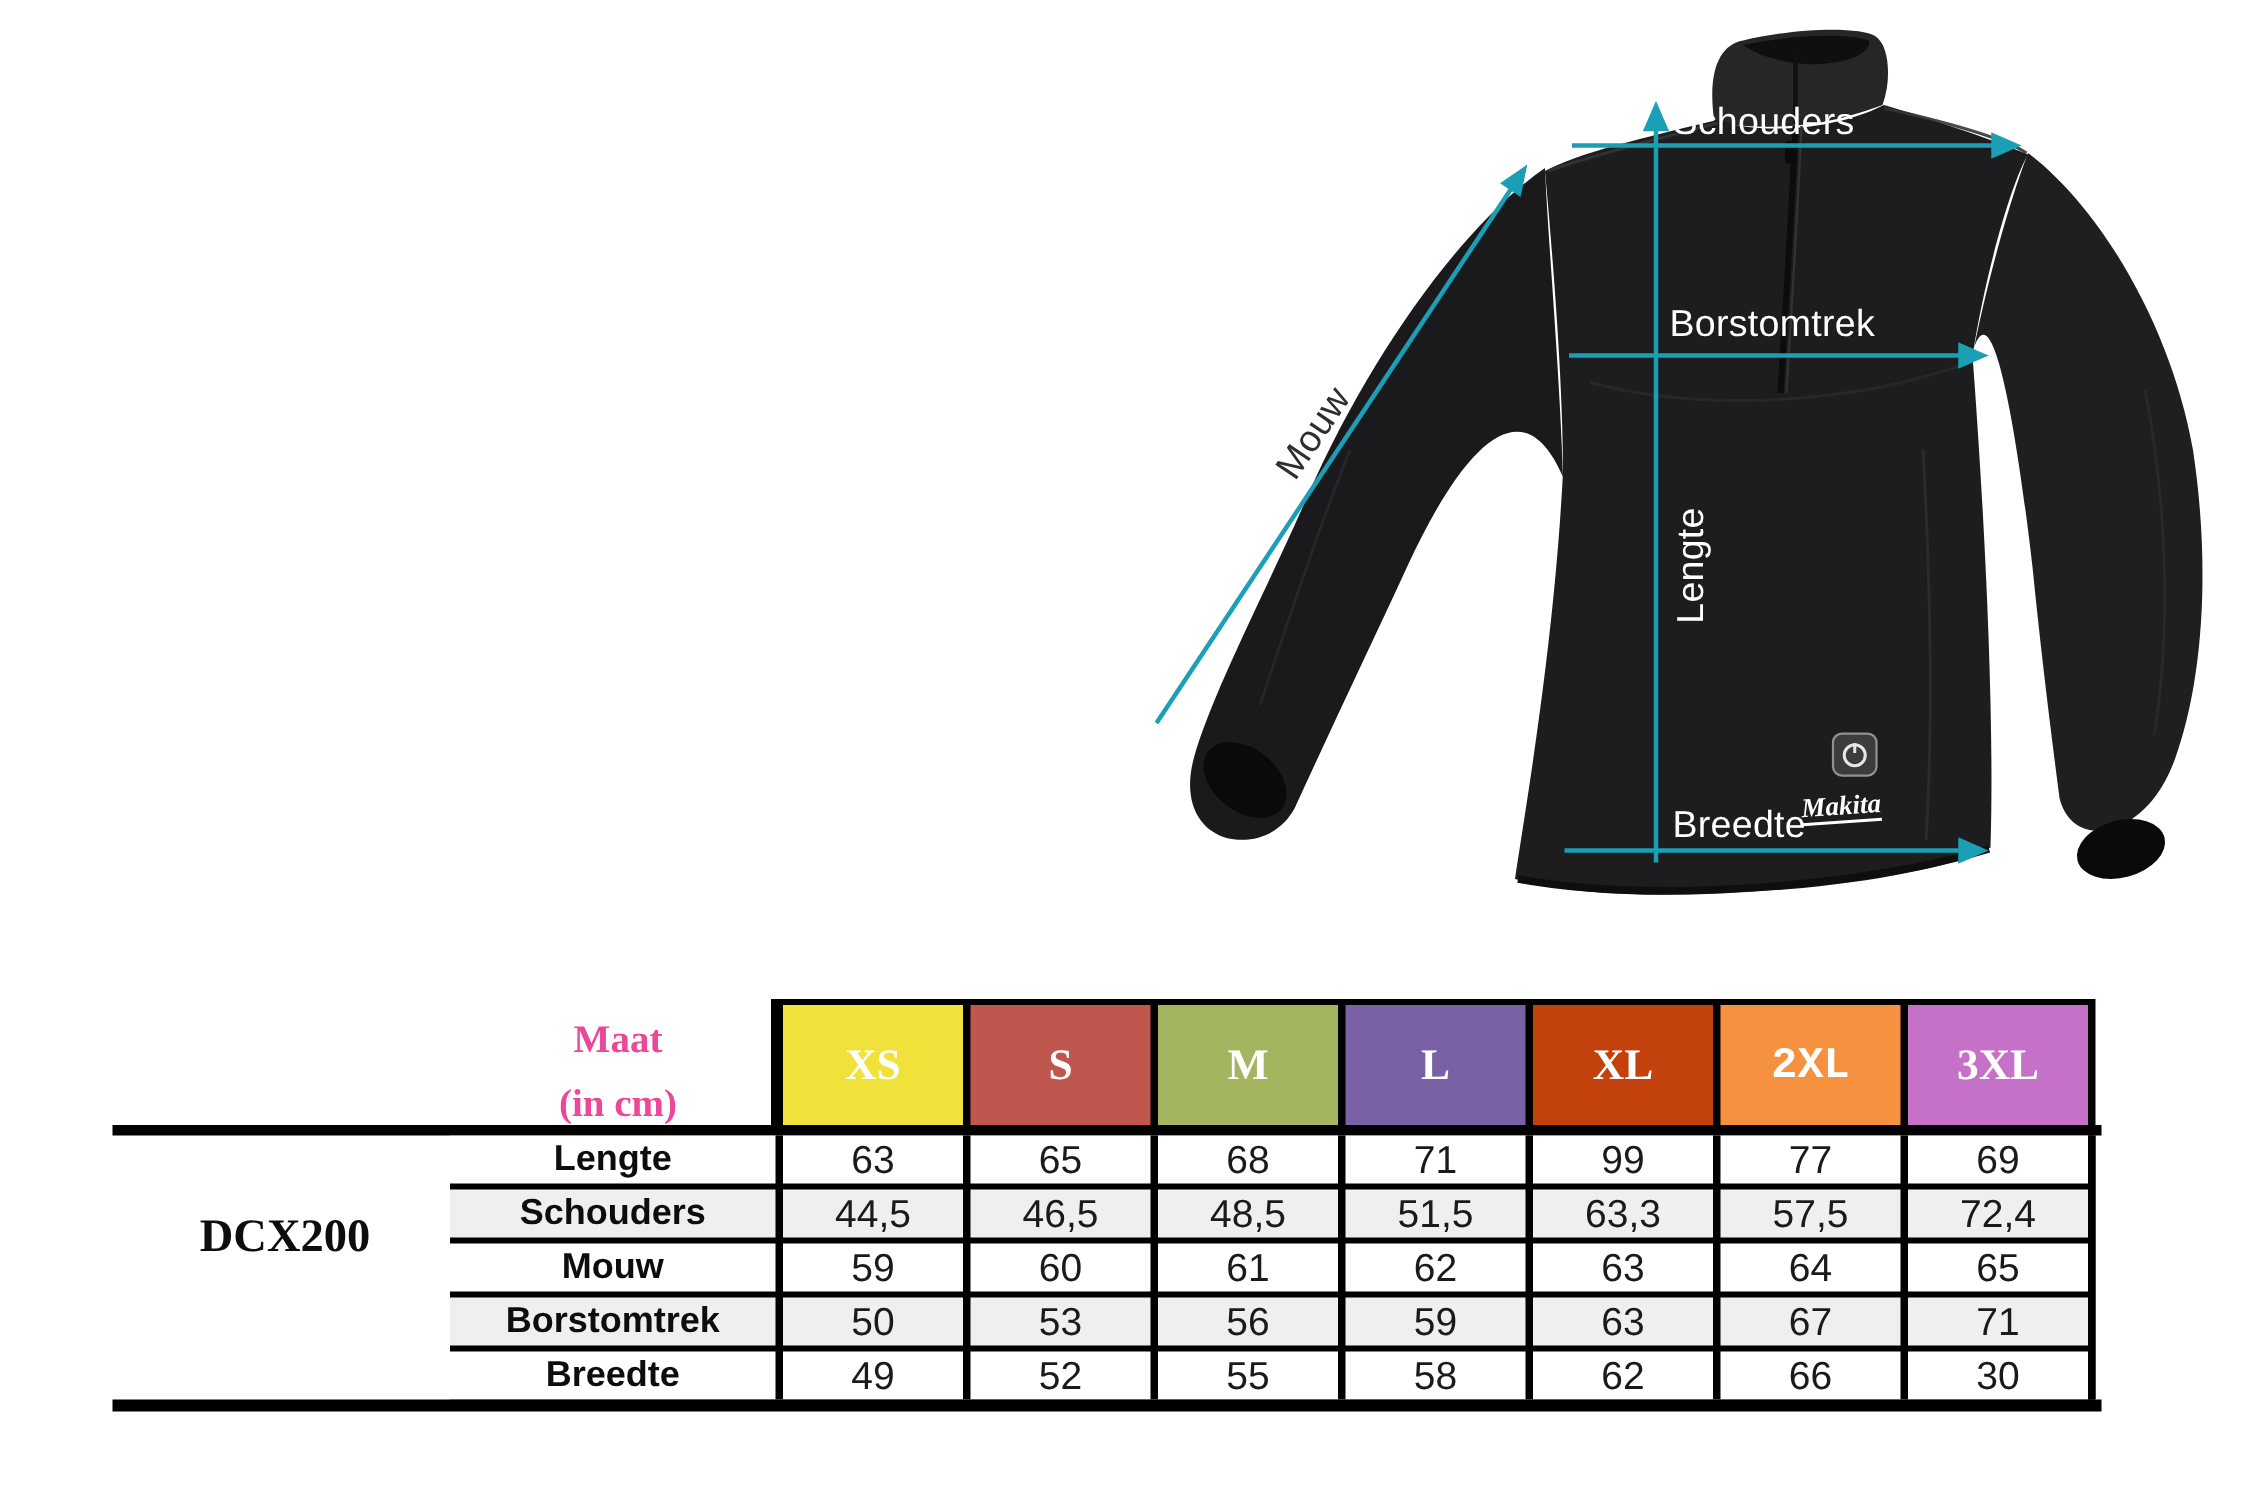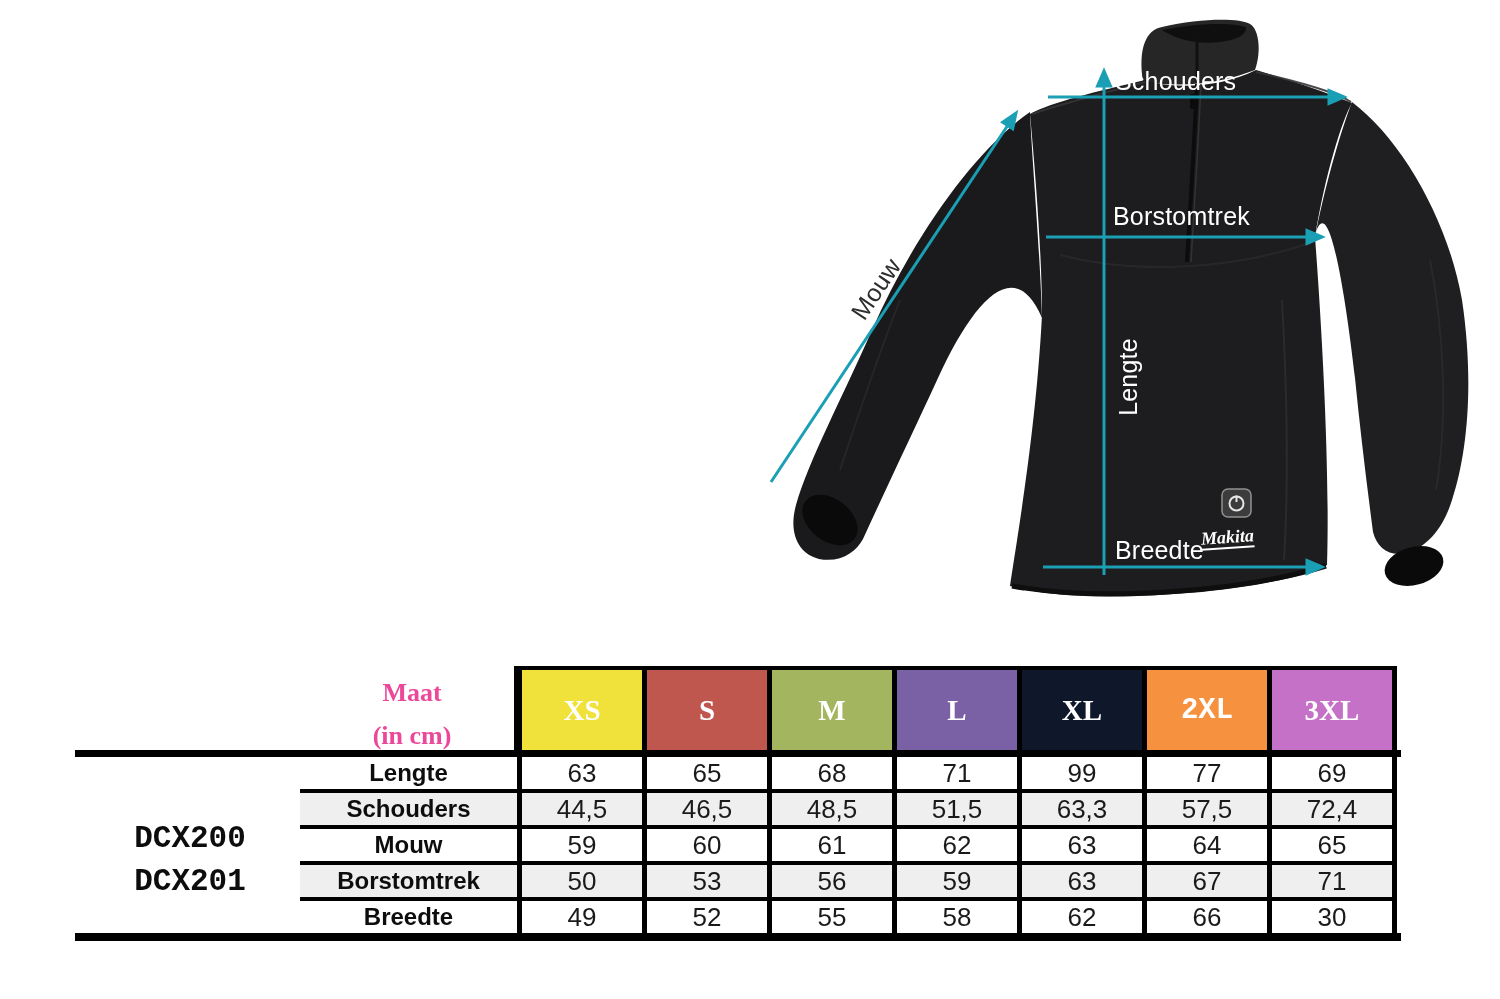--- a/index.html
+++ b/index.html
@@ -27,22 +27,22 @@
   }
 
   
   .size-table{position:absolute;left:75px;top:663px;width:1326px;height:286px;}
   .maat-header{
     position:absolute;left:237px;top:8px;width:200px;text-align:center;
     font-family:"Liberation Serif",serif;font-weight:bold;font-size:26px;
     line-height:43px;color:#ec4899;
   }
   .model-label{
-    position:absolute;left:0px;top:154px;width:230px;text-align:center;
-    font-family:Liberation Mono, monospace;font-weight:bold;font-size:31px;
+    position:absolute;left:0px;top:139px;width:230px;text-align:center;
+    font-family:Liberation Serif, serif;font-weight:bold;font-size:31px;
     line-height:43px;color:#0d0d0d;
   }
   .header-cells{
     position:absolute;left:439px;top:3px;width:883px;height:84px;
     background:#000;display:flex;column-gap:5px;
     padding:4px 5px 0 8px;box-sizing:border-box;
   }
   .header-cell{
     flex:1;display:flex;align-items:center;justify-content:center;
     color:#fff;font-family:"Liberation Serif",serif;font-weight:bold;font-size:29px;
@@ -134,28 +134,27 @@
   <div class="measure-label dark rot-mouw" style="left:876px;top:289px;">Mouw</div>
   <div class="makita-logo">Makita</div>
 
   <div class="size-table">
     <div class="maat-header">
       <div>Maat</div>
       <div>(in cm)</div>
     </div>
     <div class="model-label">
       <div>DCX200</div>
-      <div>DCX201</div>
     </div>
     <div class="header-cells" id="header-cells">
         <div class="header-cell" style="background: rgb(241, 225, 59);">XS</div>
         <div class="header-cell" style="background: rgb(192, 87, 79);">S</div>
         <div class="header-cell" style="background: rgb(164, 181, 95);">M</div>
         <div class="header-cell" style="background: rgb(122, 96, 164);">L</div>
-        <div class="header-cell" style="background: #0f172a;">XL</div>
+        <div class="header-cell" style="background: #c2410c;">XL</div>
         <div class="header-cell" style="background: rgb(246, 146, 63); font-family: Liberation Mono, monospace;">2XL</div>
         <div class="header-cell" style="background: rgb(196, 113, 199);">3XL</div>
       </div>
     <div class="rule rule-top"></div>
     <div class="body-grid" id="body-grid">
         <div class="cell row-label">Lengte</div>
         <div class="cell value">63</div>
         <div class="cell value">65</div>
         <div class="cell value">68</div>
         <div class="cell value">71</div>

